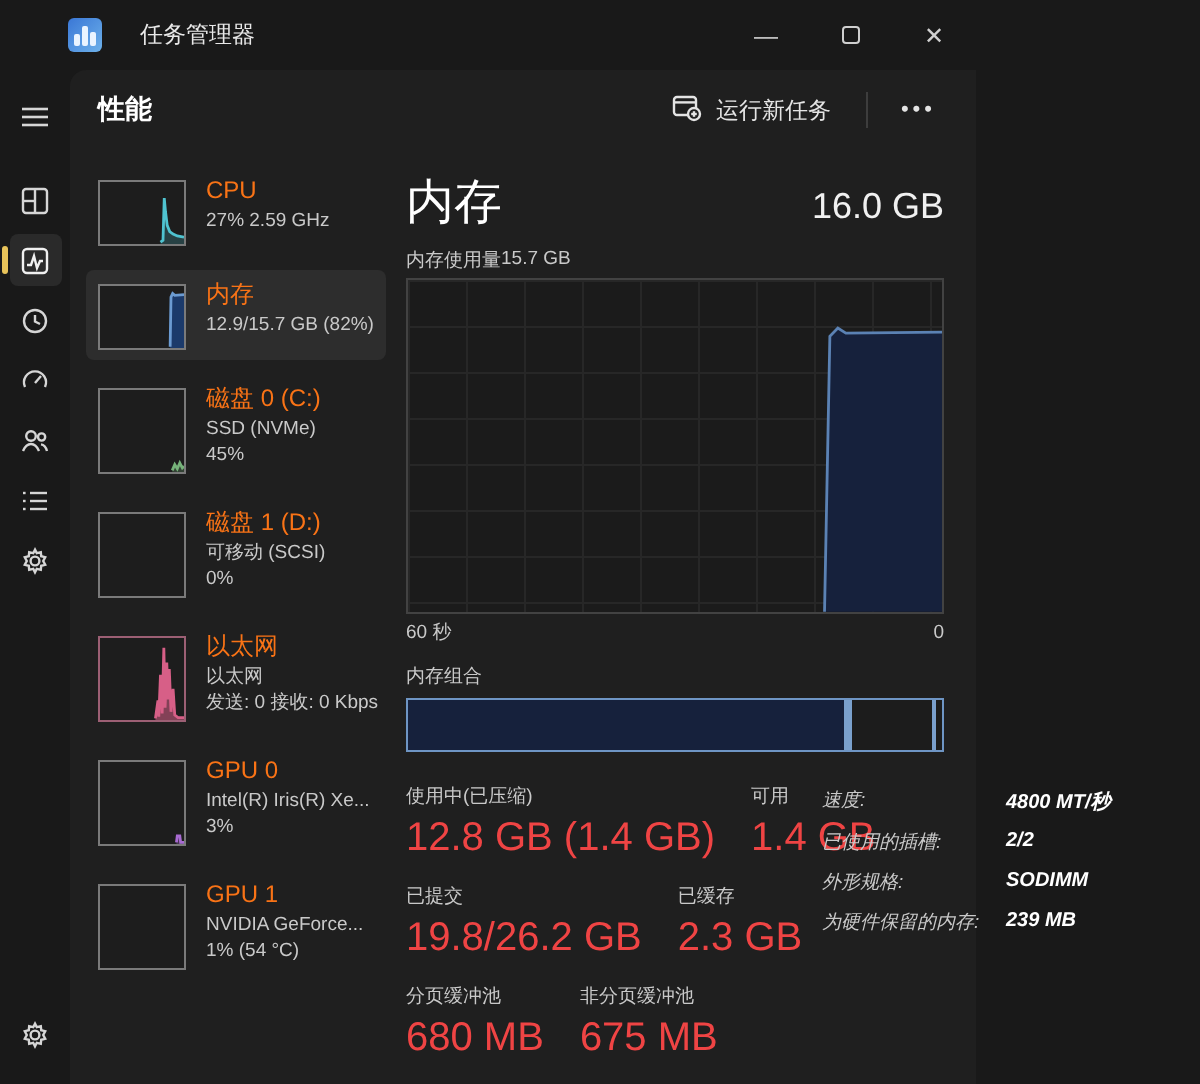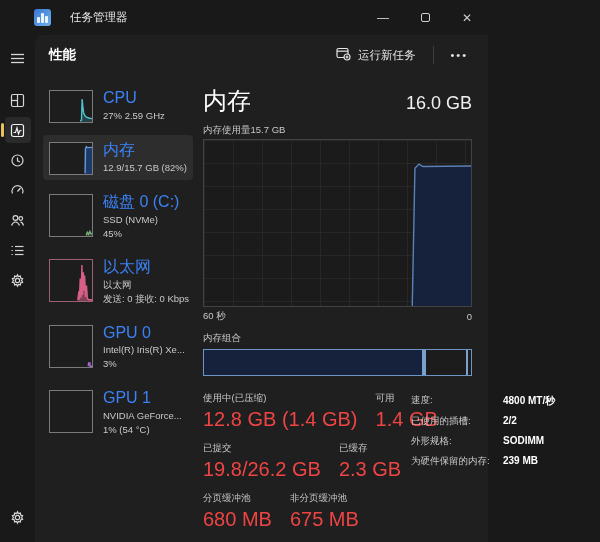--- a/index.html
+++ b/index.html
@@ -51,21 +51,21 @@
 
   
   .side-list { width:150px; flex:none; }
   .side-item { display:flex; gap:10px; padding:5px 6px; border-radius:4px; margin-bottom:7px; align-items:flex-start; }
   .side-item.selected { background:#2d2d2d; }
   .mini { width:44px; height:33px; flex:none; border:1px solid #7a7a7a; background:#1d1d1d; margin-top:2px; }
   .side-item.tall .mini { height:43px; }
   .mini svg { width:100%; height:100%; display:block; }
   .mini.net-border { border-color:#9c5f74; }
   .side-text { min-width:0; }
-  .item-title { font-size:16px; color:#3b82f6; line-height:1.3; white-space:nowrap; }
+  .item-title { font-size:12px; color:#f97316; line-height:1.3; white-space:nowrap; }
   .item-sub { font-size:9.5px; color:#c9c9c9; line-height:1.45; white-space:nowrap; }
 
   
   .detail { flex:1; min-width:0; display:flex; flex-direction:column; padding-top:2px; }
   .mem-title-row { display:flex; align-items:flex-end; justify-content:space-between; }
   .mem-title { font-size:24px; font-weight:400; color:#fff; }
   .mem-total { font-size:18px; color:#f0f0f0; padding-bottom:3px; }
   .caption-row { display:flex; justify-content:flex-start; font-size:9.5px; color:#c9c9c9; margin-top:7px; margin-bottom:2px; }
   .chart { position:relative; height:200px; border:1px solid #424242; background:#1b1b1b;
            background-image:linear-gradient(to right,#272727 1px,transparent 1px),
@@ -77,21 +77,21 @@
   .comp-bar { position:relative; height:32px; margin-top:4px; border:1px solid #6e95c4; background:#1c1c1c; }
   .comp-used { position:absolute; left:0; top:0; bottom:0; background:#16213c; border-right:4px solid #7aa0cc; }
   .comp-div2 { position:absolute; top:0; bottom:0; width:2px; background:#7aa0cc; }
 
   
   .stats-row { display:flex; margin-top:16px; }
   .stats-left { width:196px; flex:none; }
   .stat-line { display:flex; gap:18px; margin-bottom:11px; }
   .stat-group .stat-label { font-size:9.5px; color:#c9c9c9; white-space:nowrap; }
   .stat-group .stat-value { font-size:20px; font-weight:400; color:#ef4444; margin-top:3px; white-space:nowrap; }
-  .stats-right { flex:1; padding-left:12px; padding-top:2px; }
+  .stats-right { flex:1; padding-left:12px; padding-top:2px;font-style:italic; }
   .kv-row { display:flex; margin-bottom:7px; }
   .kv-label { width:92px; flex:none; font-size:9.5px; color:#c9c9c9; white-space:nowrap; }
   .kv-value { font-size:10px; color:#fff; font-weight:600; white-space:nowrap; }
 </style>
 </head>
 <body>
 
 <div class="window">
 
   <div class="titlebar">
@@ -260,20 +260,30 @@
                   <polyline points="86,98 89,91 92,96 95,89 98,95 100,93" fill="none" stroke="#76b37a" stroke-width="1.4" vector-effect="non-scaling-stroke"></polyline>
                 </svg>
             </div>
             <div class="side-text">
               <div class="item-title">磁盘 0 (C:)</div>
               <div class="item-sub">SSD (NVMe)</div>
               <div class="item-sub">45%</div>
             </div>
           </div>
 
+          <div class="side-item tall">
+            <div class="mini">
+              <svg viewBox="0 0 100 100" preserveAspectRatio="none"></svg>
+            </div>
+            <div class="side-text">
+              <div class="item-title">磁盘 1 (D:)</div>
+              <div class="item-sub">可移动 (SCSI)</div>
+              <div class="item-sub">0%</div>
+            </div>
+          </div>
 
           <div class="side-item tall">
             <div class="mini net-border">
               <svg viewBox="0 0 100 100" preserveAspectRatio="none">
                   <polygon points="66,100 66,98 69,76 70,96 72,45 74,92 76,12 77.5,85 79.5,30 81,75 82.5,38 84.5,90 87,62 89,94 93,97 100,97 100,100" fill="rgba(215,95,135,0.55)"></polygon>
                   <polyline points="66,98 69,76 70,96 72,45 74,92 76,12 77.5,85 79.5,30 81,75 82.5,38 84.5,90 87,62 89,94 93,97 100,97" fill="none" stroke="#d75f87" stroke-width="1.4" vector-effect="non-scaling-stroke"></polyline>
                 </svg>
             </div>
             <div class="side-text">
               <div class="item-title">以太网</div>

